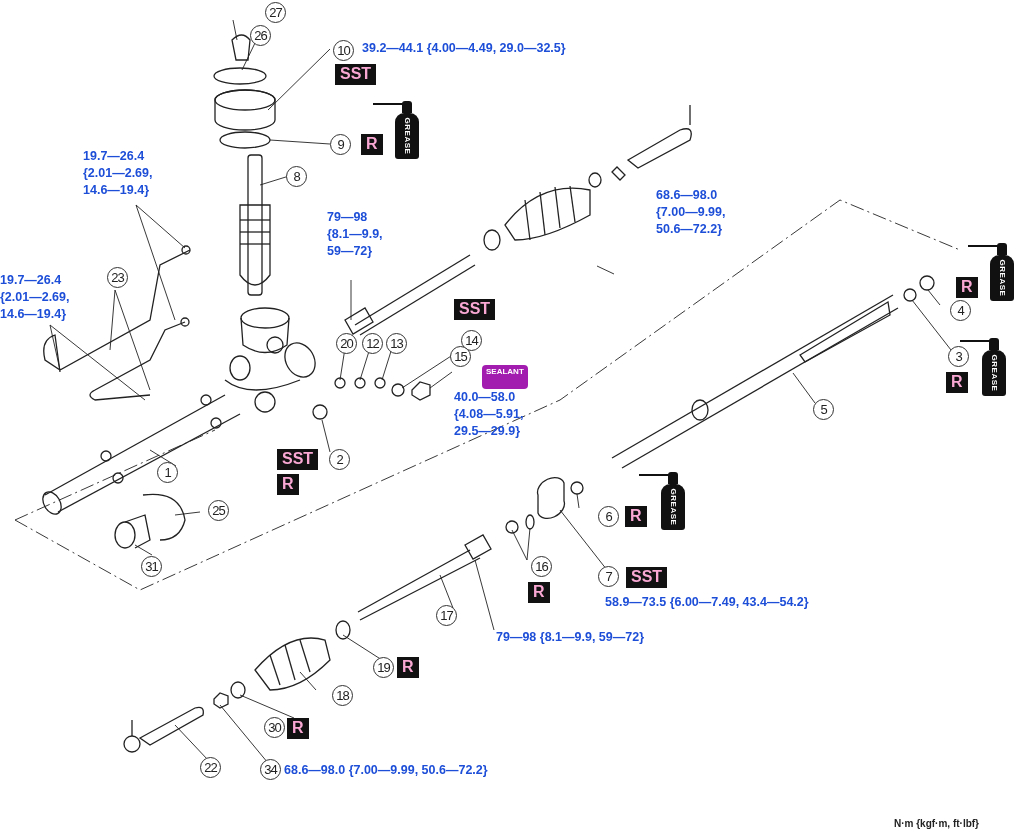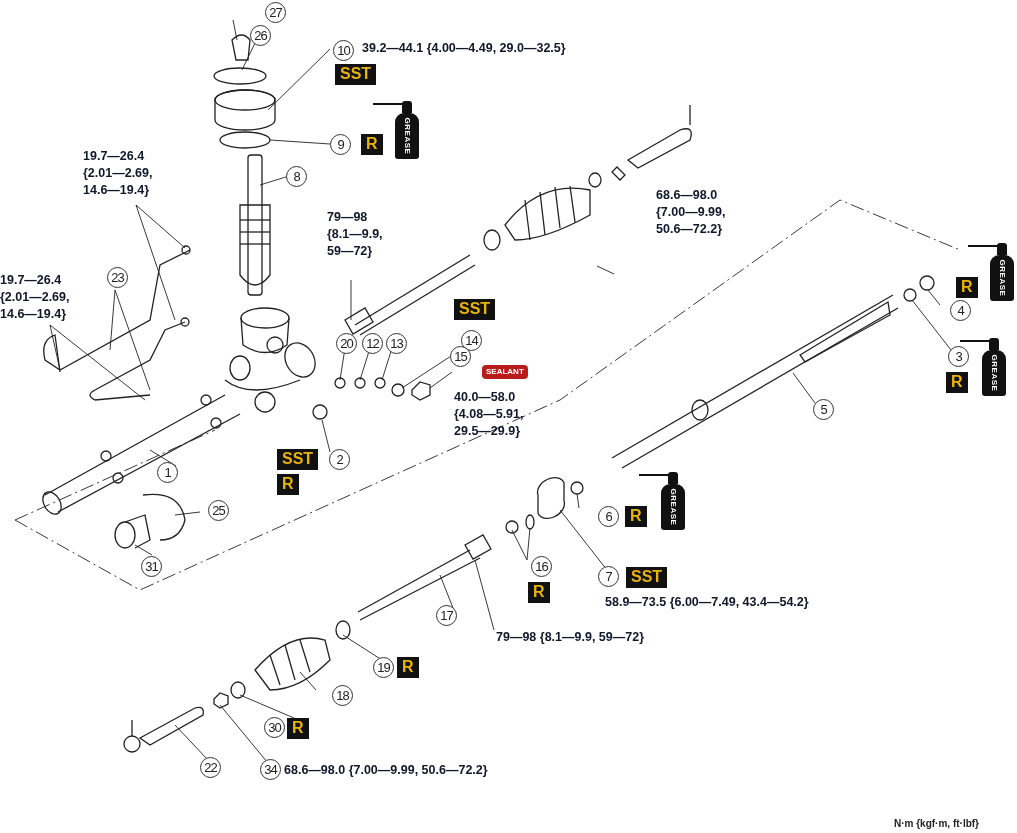--- a/index.html
+++ b/index.html
@@ -1,21 +1,21 @@
 <!DOCTYPE html>
 <html><head>
 <meta charset="utf-8">
 <style>
   html,body{margin:0;padding:0;background:#fff;}
   #stage{position:relative;width:1017px;height:833px;background:#fff;overflow:hidden;font-family:"Liberation Sans",sans-serif;color:#222;}
   #art{position:absolute;left:0;top:0;}
-  .lbl{position:absolute;font-weight:bold;font-size:12.5px;line-height:17px;color:#0f172a;white-space:nowrap;}
+  .lbl{position:absolute;font-weight:bold;font-size:12.5px;line-height:17px;color:#1d4ed8;white-space:nowrap;}
   .callout{position:absolute;width:19px;height:19px;border:1px solid #333;border-radius:50%;background:#fff;text-align:center;font-size:13px;line-height:19px;color:#222;letter-spacing:-1px;font-family:"Liberation Sans Narrow","Liberation Sans",sans-serif;}
-  .badge{position:absolute;background:#111;color:#eab308;font-weight:bold;font-size:16px;line-height:20px;height:21px;text-align:center;padding:0 5px;}
-  .sealant{position:absolute;background:#b91c1c;color:#fff;font-weight:bold;font-size:8px;height:14px;line-height:14px;padding:0 4px;border-radius:4px;}
+  .badge{position:absolute;background:#111;color:#f9a8d4;font-weight:bold;font-size:16px;line-height:20px;height:21px;text-align:center;padding:0 5px;}
+  .sealant{position:absolute;background:#a21caf;color:#fff;font-weight:bold;font-size:8px;height:24px;line-height:14px;padding:0 4px;border-radius:4px;}
   .grease{position:absolute;width:24px;height:46px;background:#111;border-radius:9px 9px 3px 3px;color:#fff;}
   .grease span{position:absolute;left:50%;top:50%;transform:translate(-50%,-50%) rotate(90deg);font-size:8px;font-weight:bold;letter-spacing:0.5px;}
   .grease .nozzle{position:absolute;left:7px;top:-12px;width:10px;height:12px;background:#111;border-radius:3px 3px 0 0;}
   .grease .arm{position:absolute;left:-22px;top:-10px;width:30px;height:2px;background:#111;}
   .units{position:absolute;right:38px;top:818px;font-weight:bold;font-size:10px;color:#222;}
 </style>
 </head>
 <body>
 
 <div id="stage">

